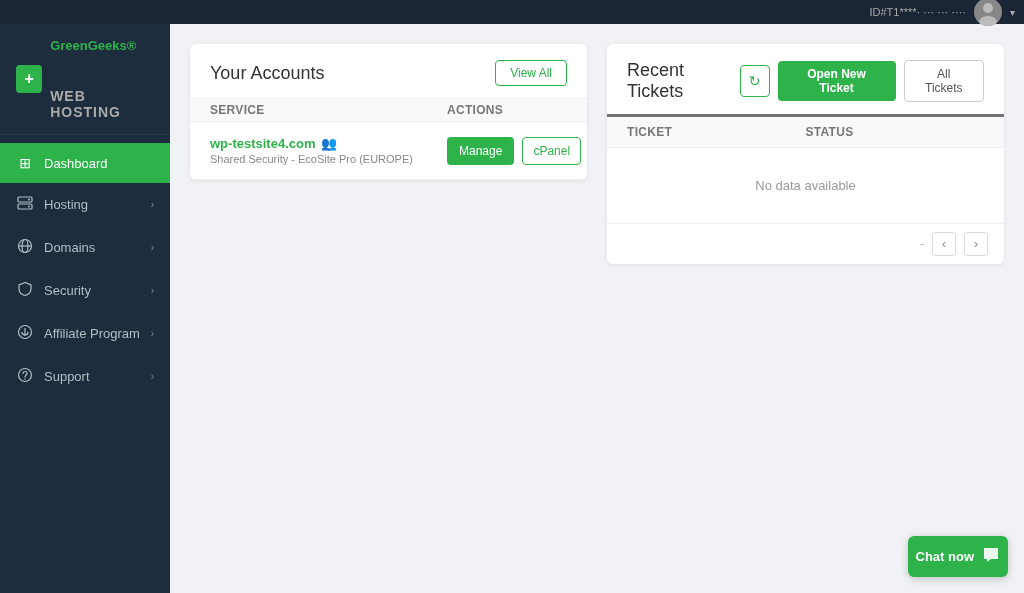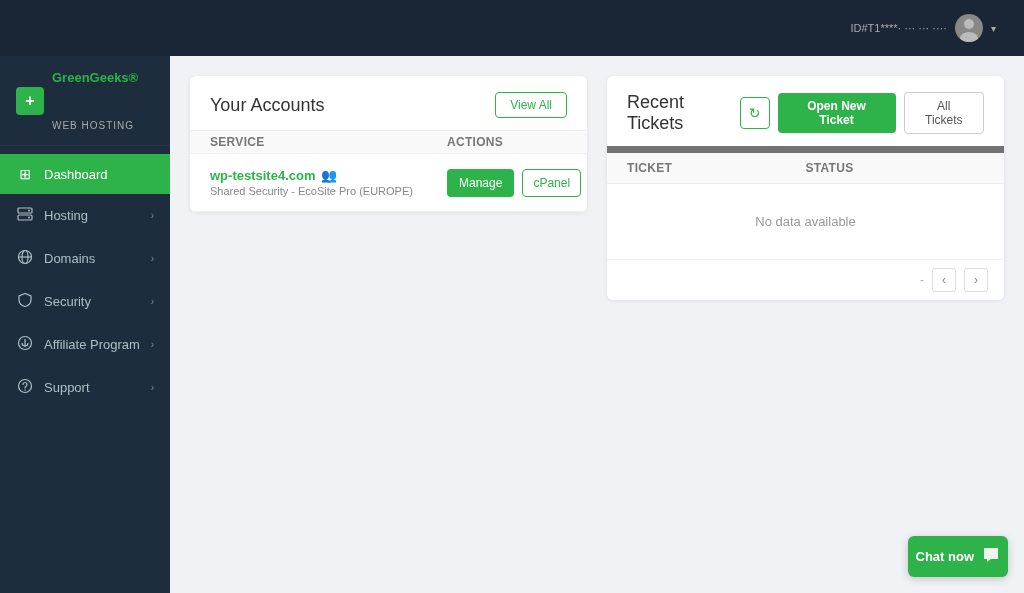--- a/index.html
+++ b/index.html
@@ -1,25 +1,25 @@
 <!DOCTYPE html>
 <html><head>
   <meta charset="utf-8">
   <style>
     * { box-sizing: border-box; margin: 0; padding: 0; }
     body { font-family: 'Segoe UI', Arial, sans-serif; background: #f0f2f5; display: flex; flex-direction: column; height: 593px; overflow: hidden; }
 
     
     .top-header {
       background: #1a2535;
-      height: 56px;
+      height: 24px;
       display: flex;
       align-items: center;
       justify-content: flex-end;
-      padding: 0 28px;
+      padding: 0 9px;
       flex-shrink: 0;
     }
     .user-info {
       display: flex;
       align-items: center;
       gap: 8px;
       color: #ccc;
       font-size: 12px;
     }
     .user-avatar {
@@ -64,21 +64,21 @@
       height: 28px;
       background: #2db34a;
       border-radius: 4px;
       display: flex; align-items: center; justify-content: center;
       color: white; font-size: 16px; font-weight: bold;
     }
     .logo-text {
       display: flex; flex-direction: column; gap: 35px;
     }
     .logo-name { color: #2db34a; font-size: 13px; font-weight: 700; }
-    .logo-sub { color: #aaa; font-size: 10px; letter-spacing: 1px; }
+    .logo-sub { color: #aaa; font-size: 14px; letter-spacing: 1px; font-weight: bold; }
 
     .nav-menu {
       display: flex;
       flex-direction: column;
       padding-top: 8px;
     }
     .nav-item {
       display: flex;
       align-items: center;
       gap: 10px;
@@ -249,21 +249,21 @@
       border-radius: 4px;
       font-size: 12px;
       cursor: pointer;
     }
 
     .tickets-table-header {
       display: grid;
       grid-template-columns: 1fr 1fr;
       padding: 8px 20px;
       background: #f9f9f9;
-      border-top: 7px solid #737373;
+      border-top: 3px solid #737373;
       border-bottom: 1px solid #eee;
     }
 
     .no-data {
       padding: 30px 20px;
       text-align: center;
       color: #999;
       font-size: 13px;
     }
 

